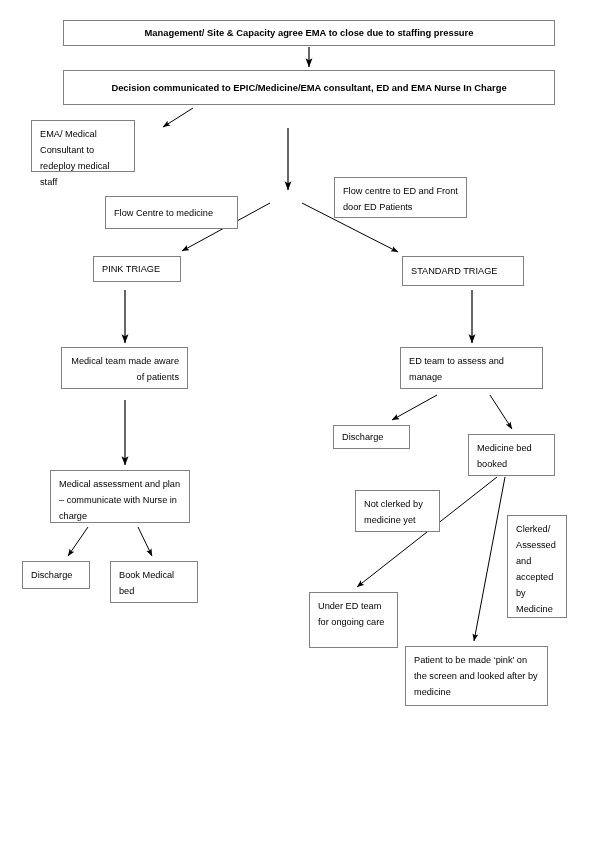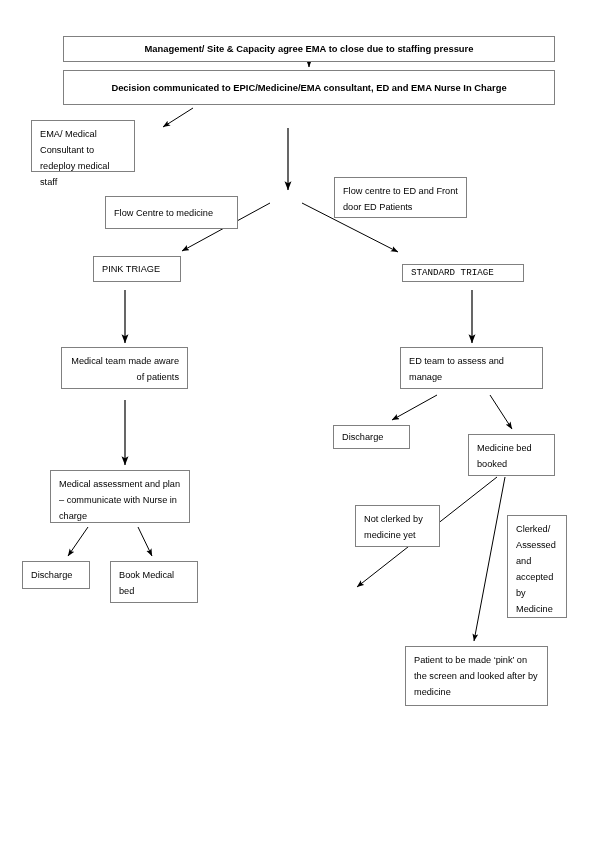--- a/index.html
+++ b/index.html
@@ -73,21 +73,21 @@
 
     <line x1="88" y1="527" x2="68" y2="556" stroke="#000" stroke-width="1.0" marker-end="url(#ah)"></line>
 
     <line x1="138" y1="527" x2="152" y2="556" stroke="#000" stroke-width="1.0" marker-end="url(#ah)"></line>
 
     <line x1="497" y1="477" x2="357" y2="587" stroke="#000" stroke-width="1.0" marker-end="url(#ah)"></line>
 
     <line x1="505" y1="477" x2="474" y2="641" stroke="#000" stroke-width="1.0" marker-end="url(#ah)"></line>
   </svg>
 
-  <div class="box hdr" style="left:63px;top:36px;width:492px;height:26px;">
+  <div class="box hdr" style="left:63px;top:20px;width:492px;height:26px;">
     <span class="txt">Management/ Site &amp; Capacity agree EMA to close due to staffing pressure</span>
   </div>
 
   <div class="box hdr" style="left:63px;top:70px;width:492px;height:35px;">
     <span class="txt">Decision communicated to EPIC/Medicine/EMA consultant, ED and EMA Nurse In Charge</span>
   </div>
 
   <div class="box plain" style="left:31px;top:120px;width:104px;height:52px;">
     <span class="txt">EMA/ Medical Consultant to redeploy medical staff</span>
   </div>
@@ -97,21 +97,21 @@
   </div>
 
   <div class="box plain" style="left:334px;top:177px;width:133px;height:41px;">
     <span class="txt">Flow centre to ED and Front door ED Patients</span>
   </div>
 
   <div class="box plain vcenter" style="left:93px;top:256px;width:88px;height:26px;">
     <span class="txt">PINK TRIAGE</span>
   </div>
 
-  <div class="box plain vcenter" style="left:402px;top:264px;width:122px;height:18px;font-family:Liberation Mono, monospace;">
+  <div class="box plain vcenter" style="left:402px;top:256px;width:122px;height:30px;">
     <span class="txt">STANDARD TRIAGE</span>
   </div>
 
   <div class="box plain" style="left:61px;top:347px;width:127px;height:42px;text-align:right;">
     <span class="txt">Medical team made aware of patients</span>
   </div>
 
   <div class="box plain" style="left:400px;top:347px;width:143px;height:42px;">
     <span class="txt">ED team to assess and manage</span>
   </div>
@@ -121,34 +121,37 @@
   </div>
 
   <div class="box plain" style="left:468px;top:434px;width:87px;height:42px;">
     <span class="txt">Medicine bed booked</span>
   </div>
 
   <div class="box plain" style="left:50px;top:470px;width:140px;height:53px;">
     <span class="txt">Medical assessment and plan – communicate with Nurse in charge</span>
   </div>
 
-  <div class="box plain" style="left:355px;top:490px;width:85px;height:42px;margin-top:15px;">
+  <div class="box plain" style="left:355px;top:490px;width:85px;height:42px;">
     <span class="txt">Not clerked by medicine yet</span>
   </div>
 
   <div class="box plain" style="left:507px;top:515px;width:60px;height:103px;">
     <span class="txt">Clerked/ Assessed and accepted by Medicine</span>
   </div>
 
   <div class="box plain vcenter" style="left:22px;top:561px;width:68px;height:28px;">
     <span class="txt">Discharge</span>
   </div>
 
   <div class="box plain" style="left:110px;top:561px;width:88px;height:42px;">
     <span class="txt">Book Medical bed</span>
   </div>
 
+  <div class="box plain" style="left:309px;top:592px;width:89px;height:56px;">
+    <span class="txt">Under ED team for ongoing care</span>
+  </div>
 
   <div class="box plain" style="left:405px;top:646px;width:143px;height:60px;">
     <span class="txt">Patient to be made ‘pink’ on the screen and looked after by medicine</span>
   </div>
 
 </div>
 
 </body></html>

